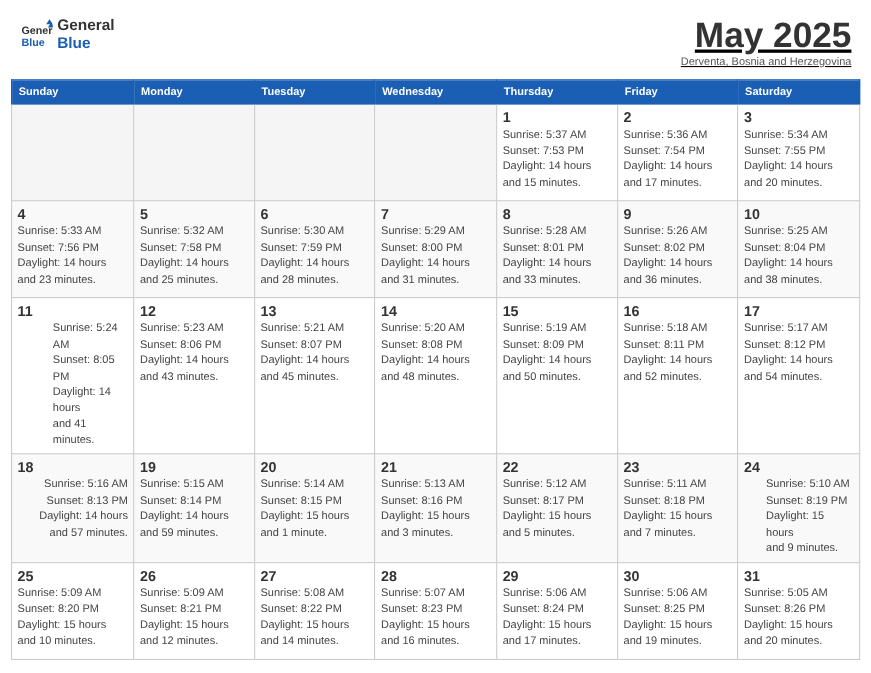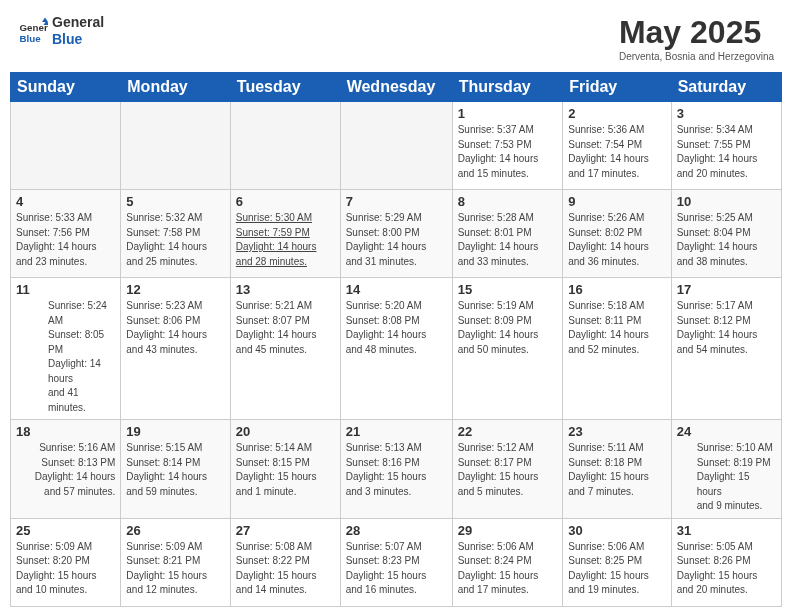--- a/index.html
+++ b/index.html
@@ -20,41 +20,43 @@
     .logo {
       display: flex;
       align-items: center;
       gap: 4px;
     }
     .logo-icon {
       width: 30px;
       height: 30px;
     }
     .title-block {
+      text-align: right;
+      text-decoration: underline;
     }
     .month-title {
       font-size: 32px;
       font-weight: bold;
       color: #333;
     }
     .location {
       font-size: 10px;
       color: #555;
     }
     .calendar {
       width: 100%;
       border-collapse: collapse;
       border: 1px solid #ccc;
     }
     .calendar th {
       background: #1a5fb4;
       color: #fff;
       text-align: left;
       padding: 5px 6px;
-      font-size: 16px;
+      font-size: 10px;
       border: 1px solid #1a5fb4;
     }
     .calendar td {
       border: 1px solid #ccc;
       vertical-align: top;
       padding: 4px 5px;
       width: 113px;
       min-height: 80px;
       font-size: 10.5px;
       color: #333;
@@ -153,21 +155,21 @@
         </td>
         <td>
           <div class="day-num">5</div>
           <div class="day-info" style="white-space: pre-line;">Sunrise: 5:32 AM
 Sunset: 7:58 PM
 Daylight: 14 hours
 and 25 minutes.</div>
         </td>
         <td>
           <div class="day-num">6</div>
-          <div class="day-info" style="white-space: pre-line; text-decoration: underline;">Sunrise: 5:30 AM
+          <div class="day-info" style="white-space: pre-line;">Sunrise: 5:30 AM
 Sunset: 7:59 PM
 Daylight: 14 hours
 and 28 minutes.</div>
         </td>
         <td>
           <div class="day-num">7</div>
           <div class="day-info" style="white-space: pre-line;">Sunrise: 5:29 AM
 Sunset: 8:00 PM
 Daylight: 14 hours
 and 31 minutes.</div>

